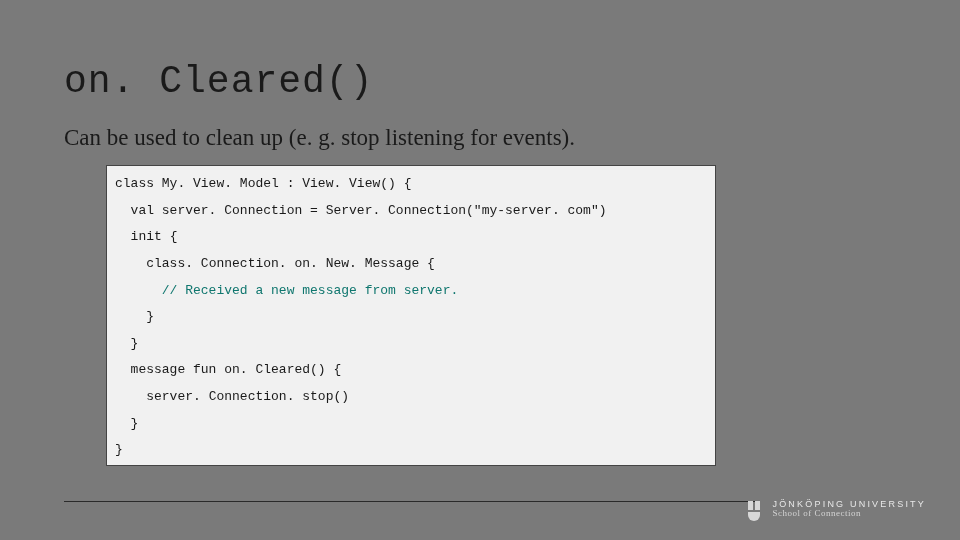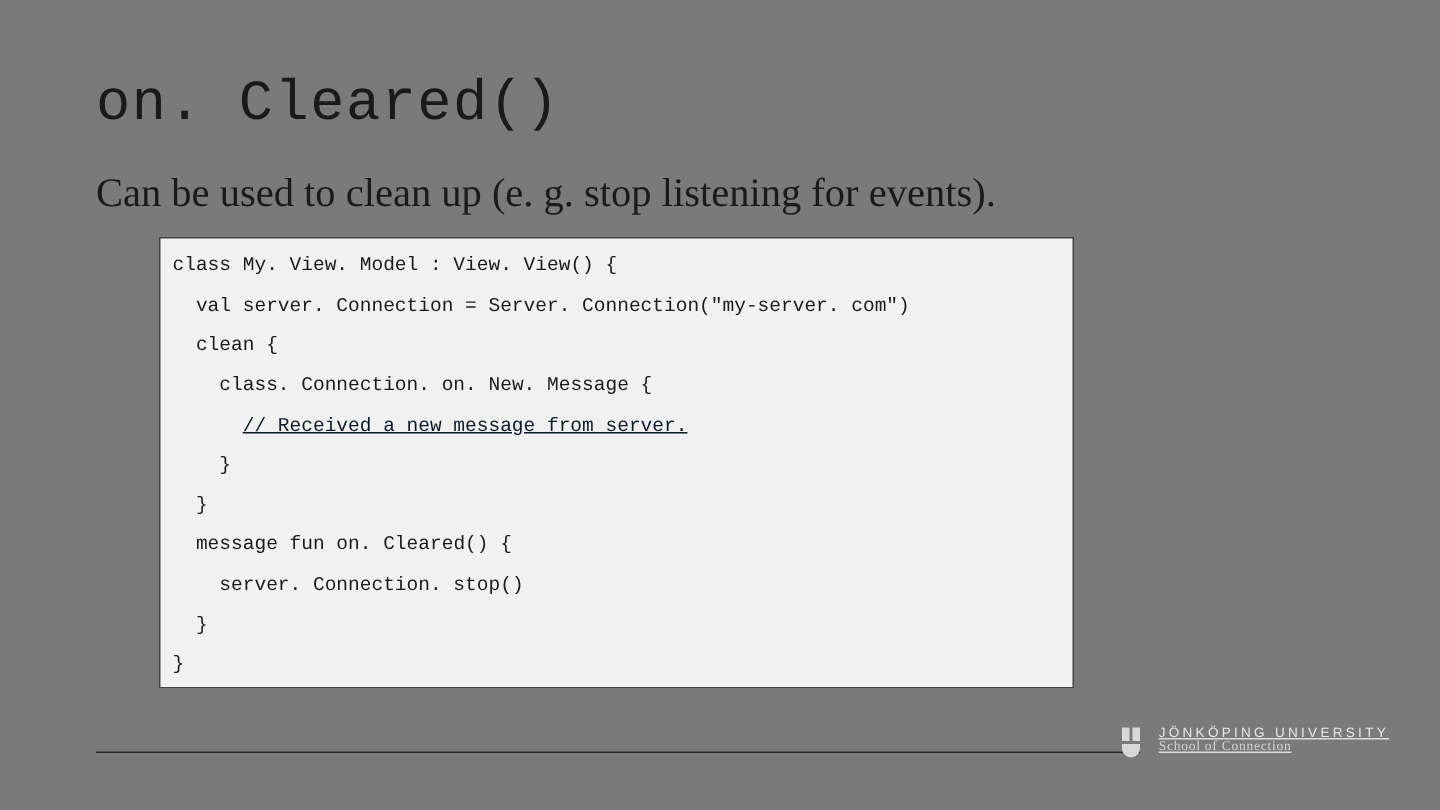--- a/index.html
+++ b/index.html
@@ -16,58 +16,58 @@
     padding: 48px 64px 0 64px;
     position: relative;
   }
   .title {
     font-family: "Courier New", Courier, monospace;
     font-size: 38px;
     font-weight: 400;
     letter-spacing: 1px;
     color: #1a1a1a;
     margin-bottom: 22px;
+    margin-top: 12px;
   }
   .subtitle {
     font-family: "Times New Roman", Times, serif;
-    font-size: 27px;
+    font-size: 23px;
     color: #1a1a1a;
     margin-bottom: 14px;
   }
   .codeblock {
     margin-left: 42px;
     width: 610px;
     background: #f1f1f1;
     border: 1px solid #444;
     font-family: "Courier New", Courier, monospace;
     font-size: 13px;
     line-height: 2.05;
     color: #1a1a1a;
     padding: 5px 8px 1px 8px;
     white-space: pre;
   }
   .kw   { font-weight: 400; color: #1a1a1a; }
-  .cm   { color: #0f172a; text-decoration: underline; }
+  .cm   { color: #0f766e; }
   .footer-rule {
     position: absolute;
     left: 64px;
     right: 200px;
     bottom: 38px;
     height: 0;
     border-top: 1px solid #2a2a2a;
   }
   .footer-brand {
     position: absolute;
     right: 34px;
-    bottom: 34px;
+    bottom: 18px;
     display: flex;
     align-items: flex-start;
     gap: 8px;
     color: #dcdcdc;
-    text-decoration: underline;
   }
   .footer-brand .logo {
     display: block;
   }
   .footer-brand .brand-text {
     display: flex;
     flex-direction: column;
     line-height: 1.05;
   }
   .footer-brand .university {
@@ -88,21 +88,21 @@
 <body>
 
 <div class="slide">
 
   <h1 class="title">on. Cleared()</h1>
 
   <p class="subtitle">Can be used to clean up (e. g. stop listening for events).</p>
 
   <div class="codeblock"><span class="kw">class</span><span> My. View. Model : View. View() {</span>
   <span class="kw">val</span><span> server. Connection = Server. Connection("my-server. com")</span>
-  <span class="kw">clean</span><span> {</span>
+  <span class="kw">init</span><span> {</span>
     <span>class. Connection. on. New. Message {</span>
       <span class="cm">// Received a new message from server.</span>
     <span>}</span>
   <span>}</span>
   <span class="kw">message fun</span><span> on. Cleared() {</span>
     <span>server. Connection. stop()</span>
   <span>}</span>
 <span>}</span></div>
 
   <div class="footer-rule"></div>

